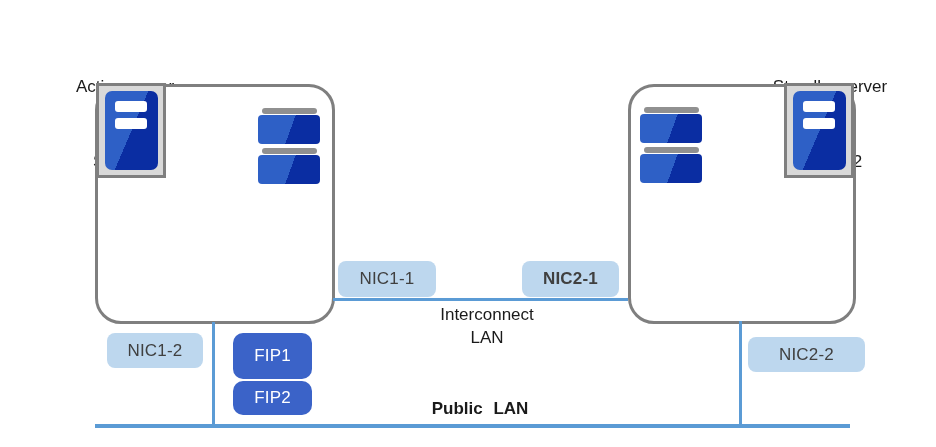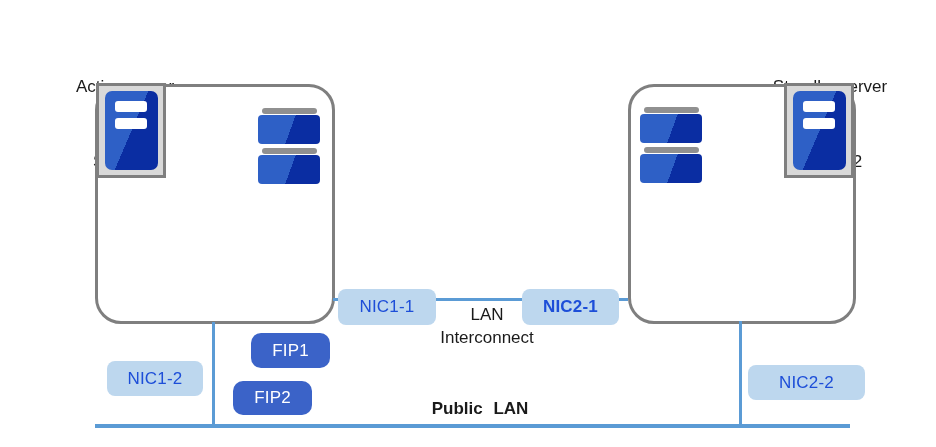--- a/index.html
+++ b/index.html
@@ -11,21 +11,21 @@
   .box {
     position:absolute; box-sizing:border-box; background:#ffffff;
     border:3px solid var(--box-border,#7f7f7f); border-radius:26px; z-index:1;
   }
   .hline { position:absolute; background:var(--line-blue,#5b9bd5); z-index:2; }
   .vline { position:absolute; background:var(--line-blue,#5b9bd5); z-index:2; }
   .badge {
     position:absolute; display:flex; align-items:center; justify-content:center;
     font-size:17px; border-radius:8px; z-index:4; letter-spacing:0.2px;
   }
-  .badge.light { background:var(--badge-light,#bdd7ee); color:#1d4ed8;margin-top:28px; }
+  .badge.light { background:var(--badge-light,#bdd7ee); color:#404040; }
   .badge.dark  { background:var(--badge-dark,#3b63c8); color:#ffffff; border-radius:10px; }
   .srv {
     position:absolute; box-sizing:border-box; width:70px; height:95px;
     background:var(--panel-gray,#d9d9d9); border:3px solid var(--box-border,#7f7f7f);
     display:flex; align-items:center; justify-content:center; z-index:3;
   }
   .srv-chassis {
     position:relative; width:53px; height:79px; border-radius:7px;
     background:linear-gradient(113deg, var(--icon-blue,#2e60c6) 50%, var(--icon-blue-dark,#0a2da2) 50%);
   }
@@ -111,28 +111,28 @@
   <div class="badge light" style="left:522px; top:261px; width:97px; height:36px;font-weight:bold;">
     <span>NIC2-1</span>
   </div>
   <div class="badge light" style="left:107px; top:333px; width:96px; height:35px;">
     <span>NIC1-2</span>
   </div>
   <div class="badge light" style="left:748px; top:337px; width:117px; height:35px;">
     <span>NIC2-2</span>
   </div>
 
-  <div class="badge dark" style="left:251px; top:333px; width:79px; height:35px;">
+  <div class="badge dark" style="left:233px; top:333px; width:79px; height:46px;">
     <span>FIP1</span>
   </div>
   <div class="badge dark" style="left:233px; top:381px; width:79px; height:34px;">
     <span>FIP2</span>
   </div>
 
   <div class="net-label" style="left:397px; top:303px; width:180px;">
+    <div>Interconnect</div>
     <div>LAN</div>
-    <div>Interconnect</div>
   </div>
   <div class="net-label" style="left:400px; top:397px; width:160px; word-spacing:6px;font-weight:bold;">
     <span>Public LAN</span>
   </div>
 
 </div>
 
 </body></html>

